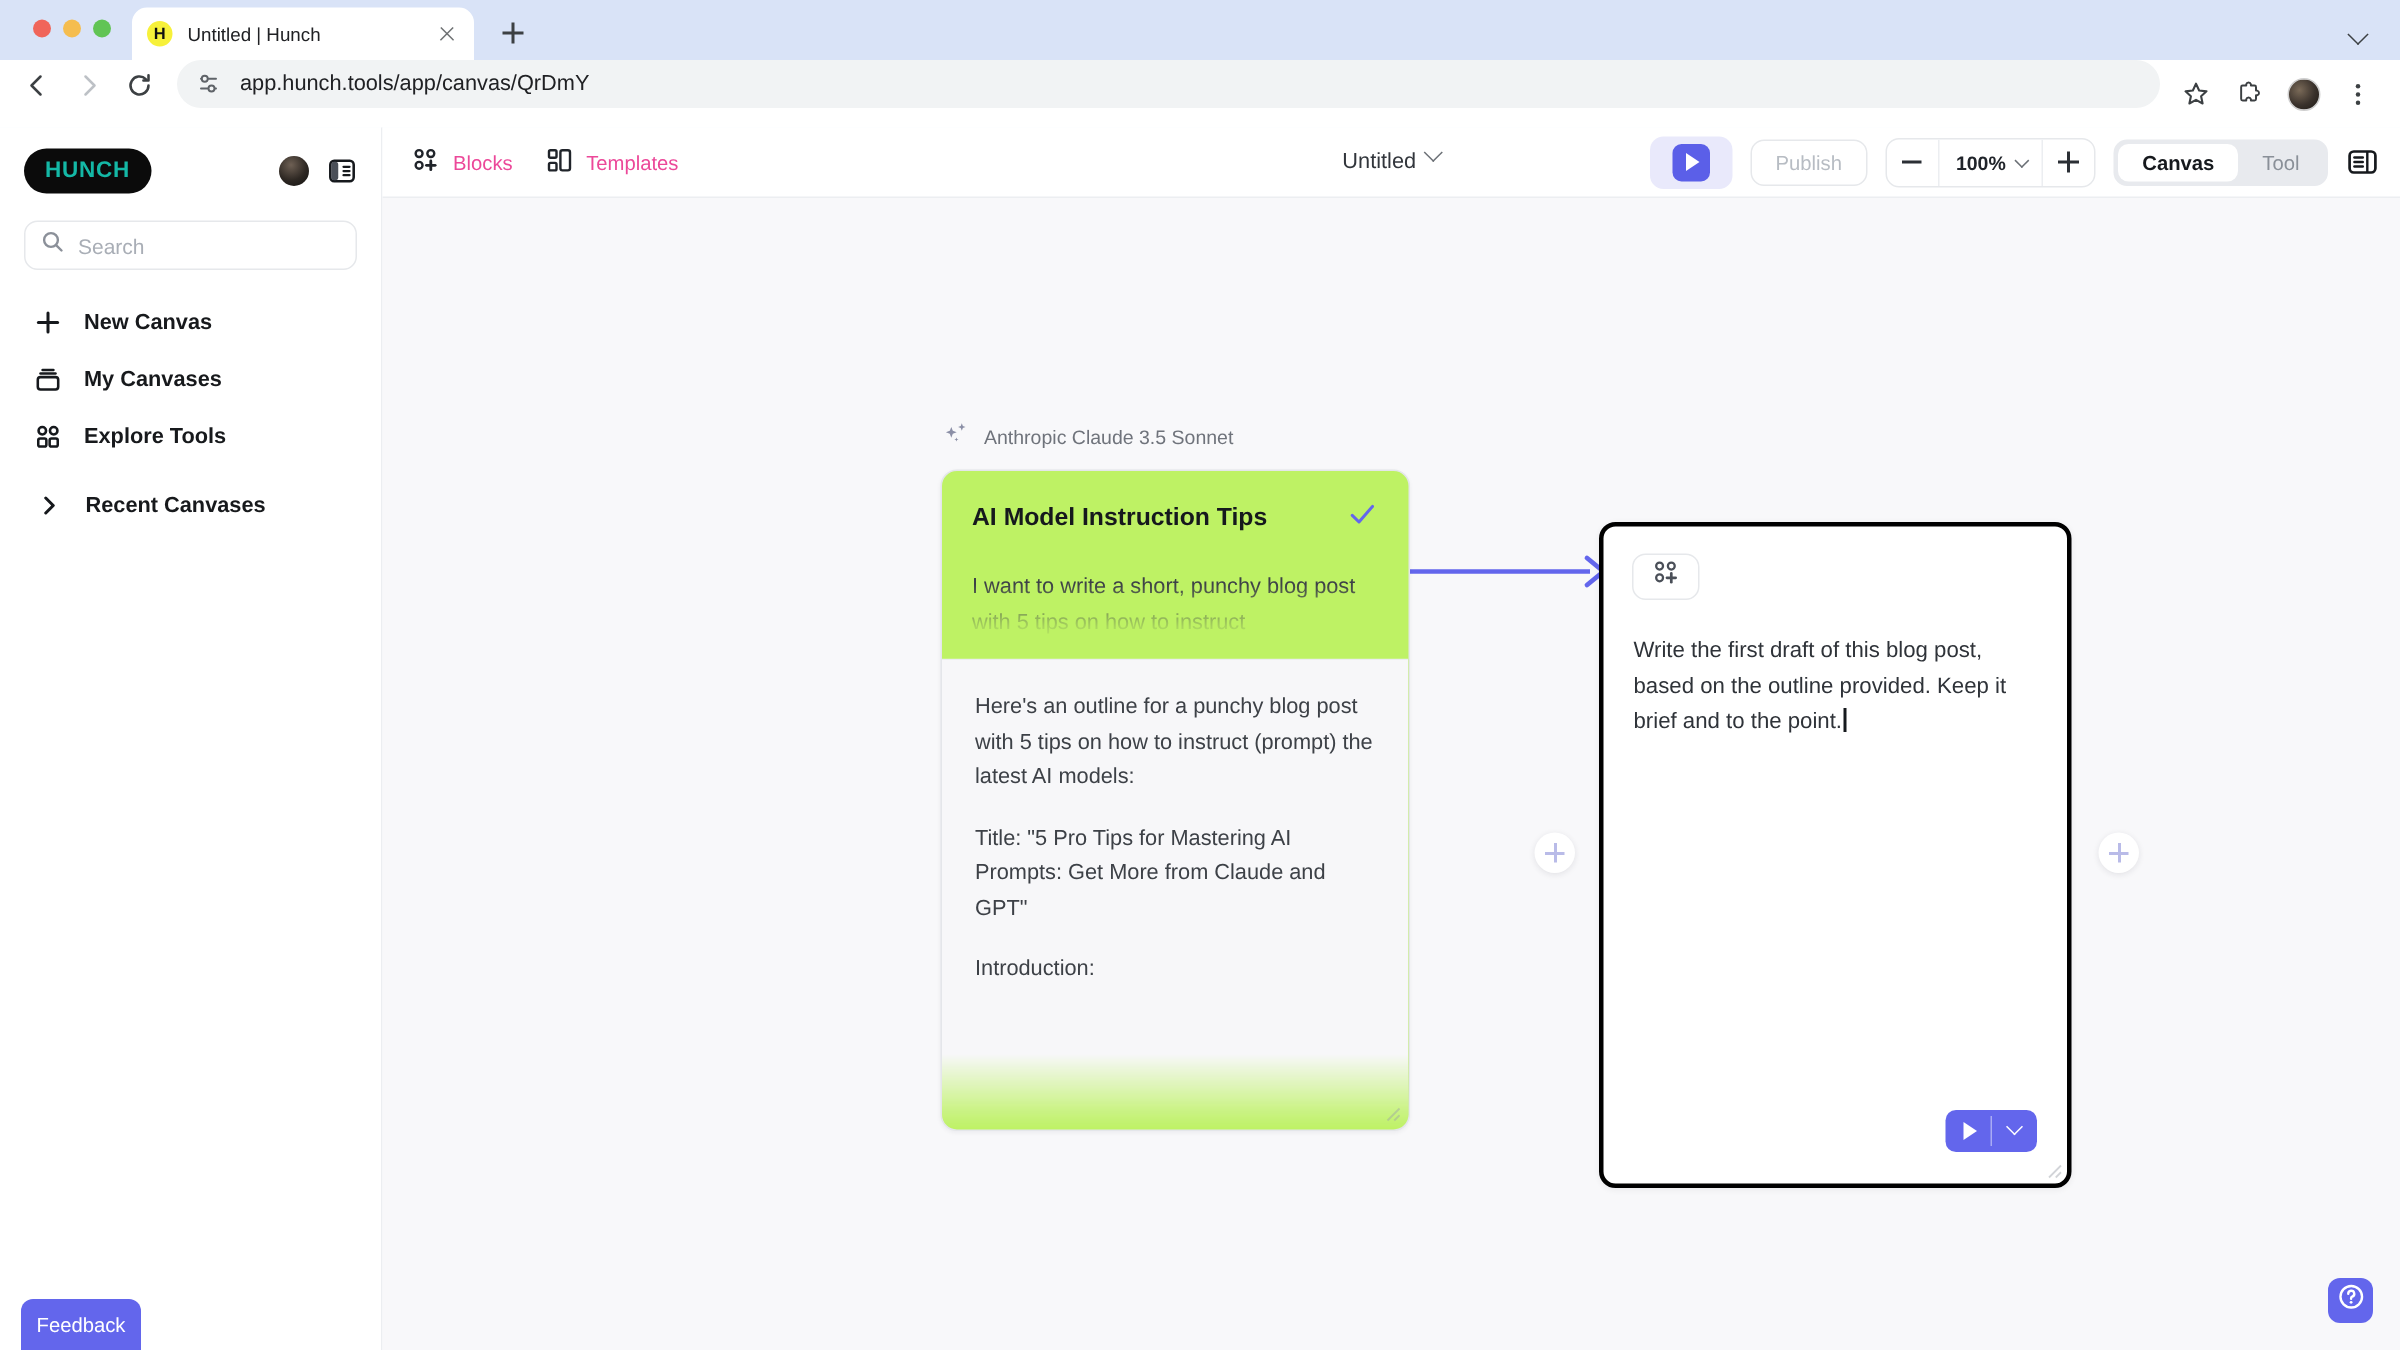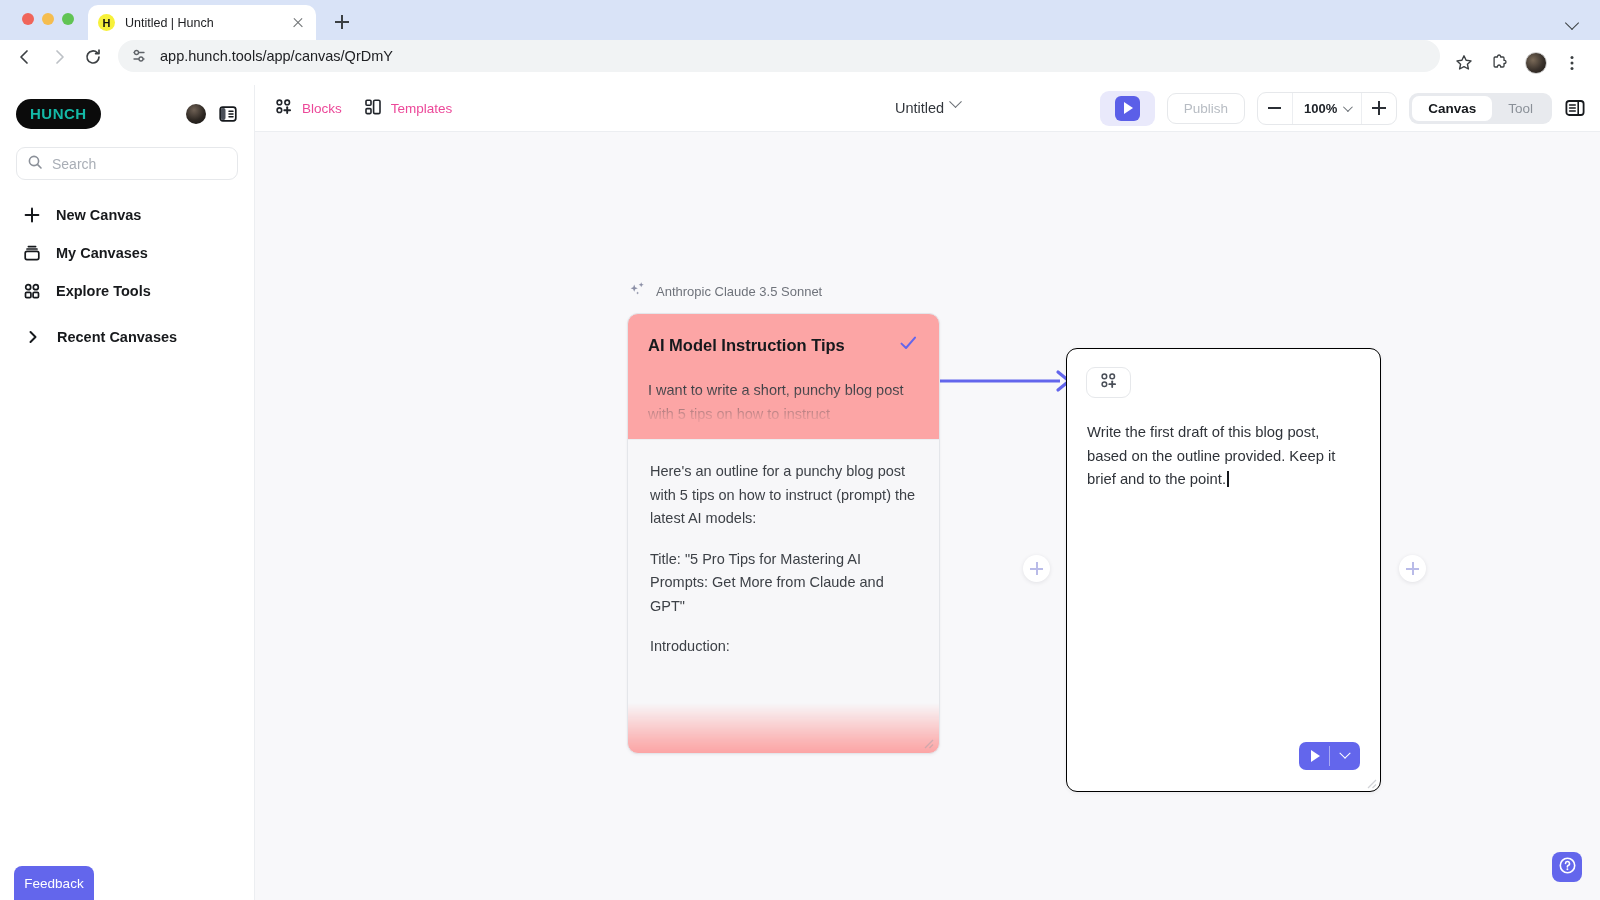--- a/index.html
+++ b/index.html
@@ -200,21 +200,21 @@
 
   
   .model-label {
     position: absolute; left: 373px; top: 148px;
     display: flex; align-items: center; gap: 9px;
   }
   .model-label span { font-size: 13px; color: #6f737b; }
 
   .card-left {
     position: absolute; left: 372px; top: 181px; width: 313px; height: 441px;
-    background: #fca5a5; border: 1px solid #e4e6ea; border-radius: 11px;
+    background: #bef264; border: 1px solid #e4e6ea; border-radius: 11px;
     box-shadow: 0 1px 3px rgba(20,22,30,.05);
     overflow: hidden;
   }
   .cl-head { padding: 18px 20px 0 20px; height: 124px; position: relative; }
   .cl-title-row { display: flex; align-items: center; }
   .cl-title { font-size: 16.5px; font-weight: 700; color: #16191d; }
   .check-ico { margin-left: auto; }
   .cl-prompt {
     margin-top: 20px; font-size: 14.5px; line-height: 24px; color: #3d4147;
     -webkit-mask-image: linear-gradient(to bottom, #000 0%, #000 22%, rgba(0,0,0,.18) 80%, rgba(0,0,0,0) 100%);
@@ -231,21 +231,21 @@
   .cl-body p { font-size: 14.5px; line-height: 23.5px; color: #3d4147; margin-bottom: 17px; }
   .cl-body ul { margin: 0 0 0 20px; }
   .cl-body li { font-size: 14.5px; line-height: 23.5px; color: #3d4147; margin-bottom: 7px; }
   .grip {
     position: absolute; right: 5px; bottom: 5px; width: 13px; height: 13px; opacity: .45;
   }
 
   
   .card-right {
     position: absolute; left: 811px; top: 216px; width: 315px; height: 444px;
-    background: #fff; border: 1px solid #000000; border-radius: 11px;
+    background: #fff; border: 3px solid #000000; border-radius: 11px;
     box-shadow: 0 1px 4px rgba(20,22,30,.06);
   }
   .dots-menu {
     position: absolute; left: 1097px; top: 237px; display: flex; gap: 4px; cursor: pointer;
   }
   .dots-menu i { width: 5px; height: 5px; border-radius: 50%; background: #9b9fa8; display: block; }
   .block-add-btn {
     position: absolute; left: 19px; top: 18px; width: 45px; height: 31px;
     border: 1px solid #e6e8eb; border-radius: 9px; background: #fff;
     display: flex; align-items: center; justify-content: center; cursor: pointer;

